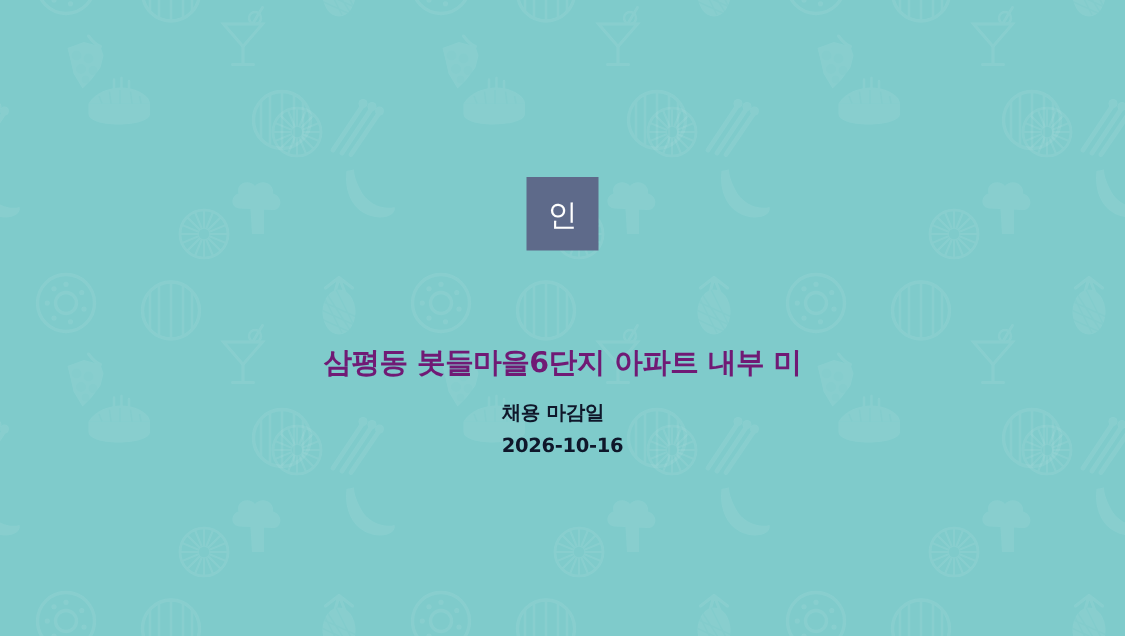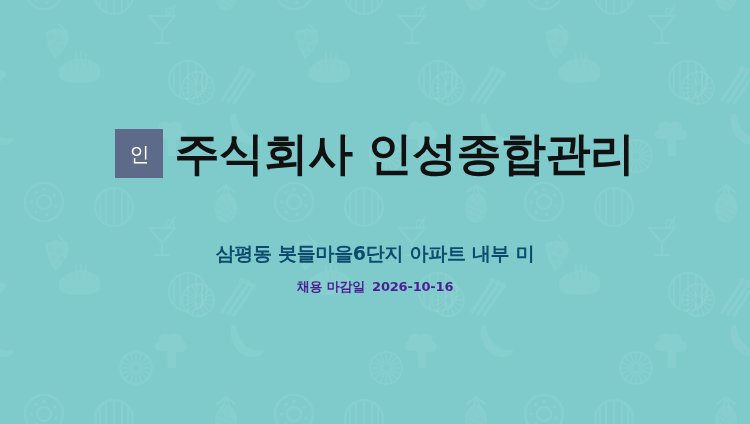--- a/index.html
+++ b/index.html
@@ -76,37 +76,37 @@
     color: #111111;
     line-height: 1.06;
     letter-spacing: -0.5px;
     white-space: nowrap;
   }
 
   #job-title {
     margin-top: 64px;
     font-size: 19px;
     font-weight: 700;
-    color: #0c4a6e;
+    color: #701a75;
     letter-spacing: -0.3px;
     line-height: 1.2;
     white-space: nowrap;
     text-align: center;
   }
 
   #deadline-row {
     margin-top: 14px;
     display: flex;
-    flex-direction: row;
+    flex-direction: column;
     align-items: baseline;
     justify-content: center;
     gap: 7px;
     font-size: 13px;
     font-weight: 700;
-    color: #4c1d95;
+    color: #0f172a;
     letter-spacing: -0.2px;
     line-height: 1.2;
     white-space: nowrap;
   }
 </style>
 </head>
 <body>
 
 <div id="card">
 
@@ -213,21 +213,20 @@
         <use href="#tile" x="440" y="384"></use>
         <use href="#tile" x="690" y="384"></use>
       </g>
     </svg>
   </div>
 
   <div id="content">
 
     <div id="title-row">
       <div id="company-badge">인</div>
-      <div id="company-name">주식회사 인성종합관리</div>
     </div>
 
     <div id="job-title">삼평동 봇들마을6단지 아파트 내부 미</div>
 
     <div id="deadline-row">
       <span>채용 마감일</span>
       <span>2026-10-16</span>
     </div>
 
   </div>

